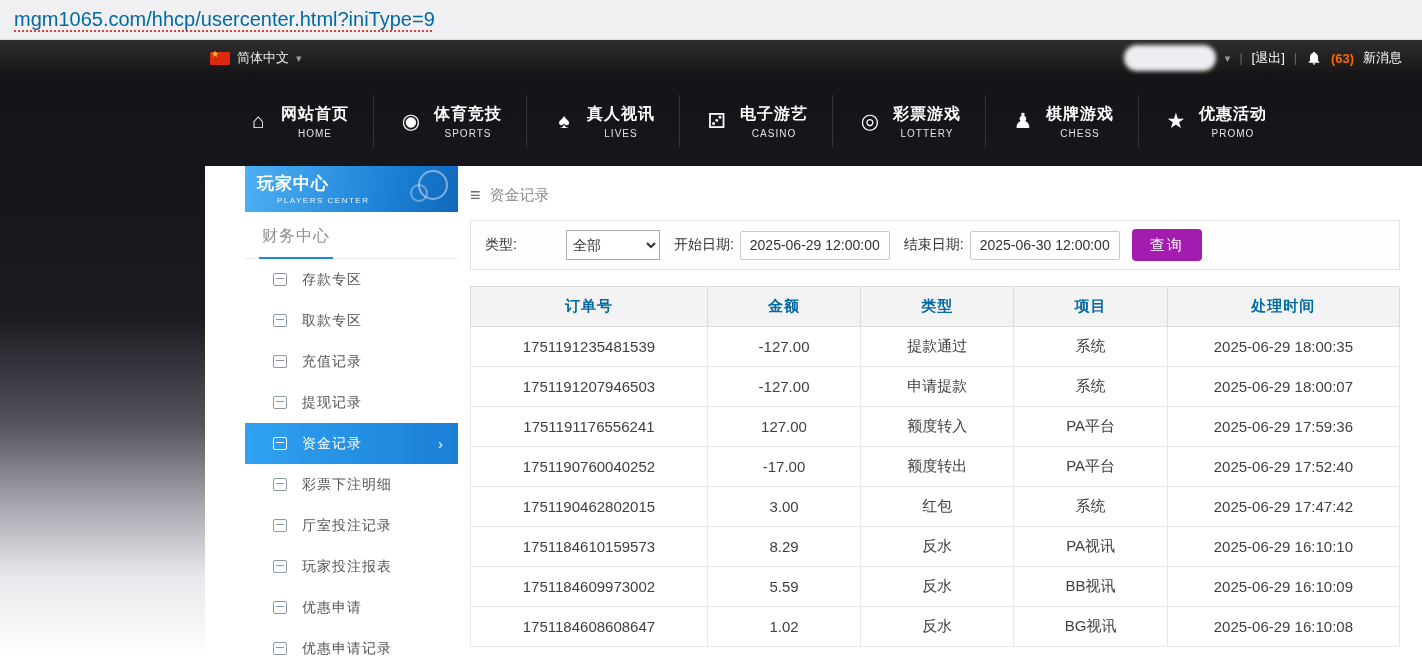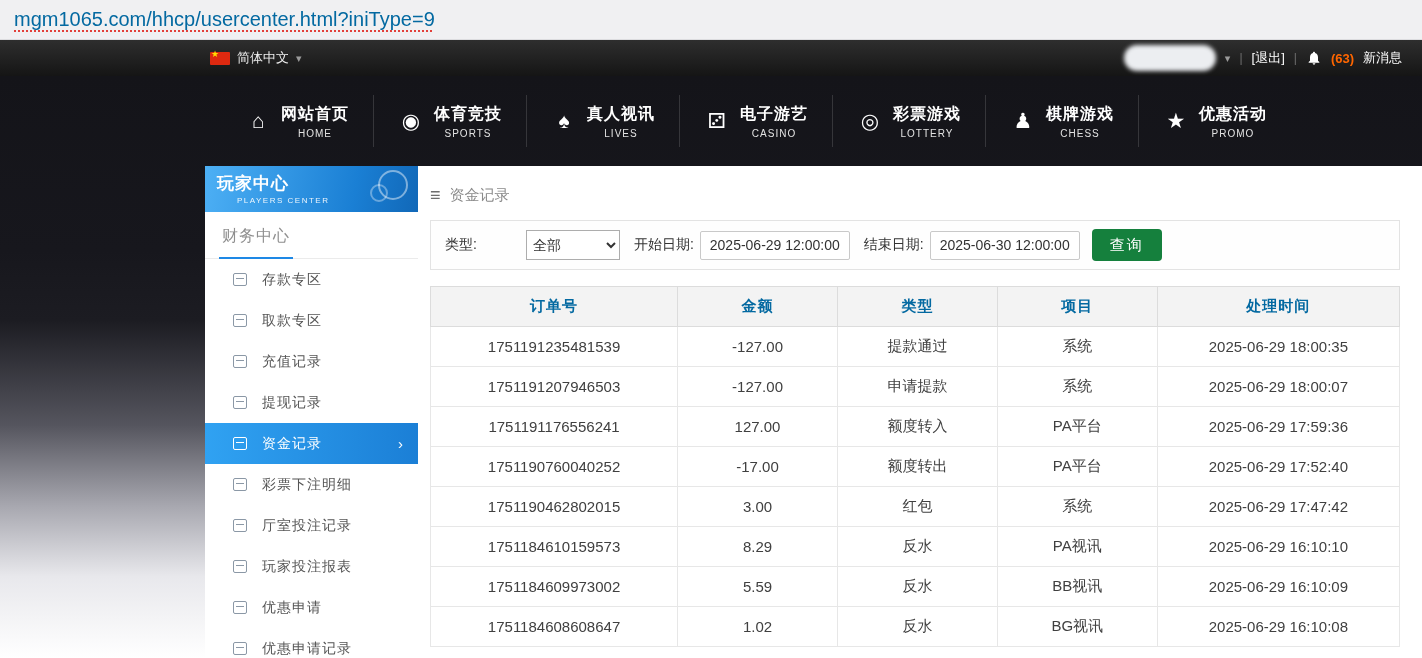--- a/index.html
+++ b/index.html
@@ -39,21 +39,21 @@
               border-left:1px solid rgba(255,255,255,.14); cursor:pointer; }
   .nav-item:first-child { border-left:none; }
   .nav-ico { color:#fff; font-size:21px; width:26px; text-align:center; }
   .nav-cn { display:block; color:#fff; font-size:16px; font-weight:bold; letter-spacing:1px; text-align:right; }
   .nav-en { display:block; color:#e3e3e3; font-size:10px; letter-spacing:1px; text-align:center; margin-top:3px; }
 
   
   .content { margin-left:205px; height:492px; background:#fff; display:flex; overflow:hidden; }
 
   
-  .sidebar { width:213px; flex:none; background:#fff; }
+  .sidebar { width:213px; flex:none; background:#fff;margin-left:40px; }
   .sb-head { height:46px; background:linear-gradient(100deg,#4db0f5 0%,#1a7fd4 70%,#1168b8 100%);
              color:#fff; padding:6px 12px; position:relative; overflow:hidden; }
   .sb-title { font-size:17px; font-weight:bold; letter-spacing:1px; }
   .sb-sub { font-size:8px; letter-spacing:1.5px; margin-top:1px; opacity:.9;padding-left:20px; }
   .sb-deco { position:absolute; right:10px; top:4px; width:30px; height:30px; border-radius:50%;
              border:2px solid rgba(255,255,255,.45); }
   .sb-deco::after { content:""; position:absolute; right:18px; top:12px; width:14px; height:14px;
              border-radius:50%; border:2px solid rgba(255,255,255,.35); }
   .sb-section { padding:14px 14px 0; border-bottom:1px solid #ebebeb; }
   .sb-section-text { display:inline-block; color:#8f8f8f; font-size:16px; letter-spacing:1px;
@@ -241,21 +241,21 @@
         <span>资金记录</span>
       </div>
 
       <div class="filter">
         <span class="f-label">类型:</span>
         <select class="f-select" id="type-select"><option>全部</option></select>
         <span class="f-label gap-l">开始日期:</span>
         <input class="f-input" value="2025-06-29 12:00:00" style="">
         <span class="f-label gap-l">结束日期:</span>
         <input class="f-input" value="2025-06-30 12:00:00" style="">
-        <button class="f-btn" style="background: #15803d;">查询</button>
+        <button class="f-btn" style="background: #a21caf;">查询</button>
       </div>
 
       <table class="tbl">
         <colgroup>
           <col style="width:25.5%">
             <col style="width:16.5%">
             <col style="width:16.5%">
           <col style="width:16.5%">
             <col style="width:25%">
         </colgroup>

